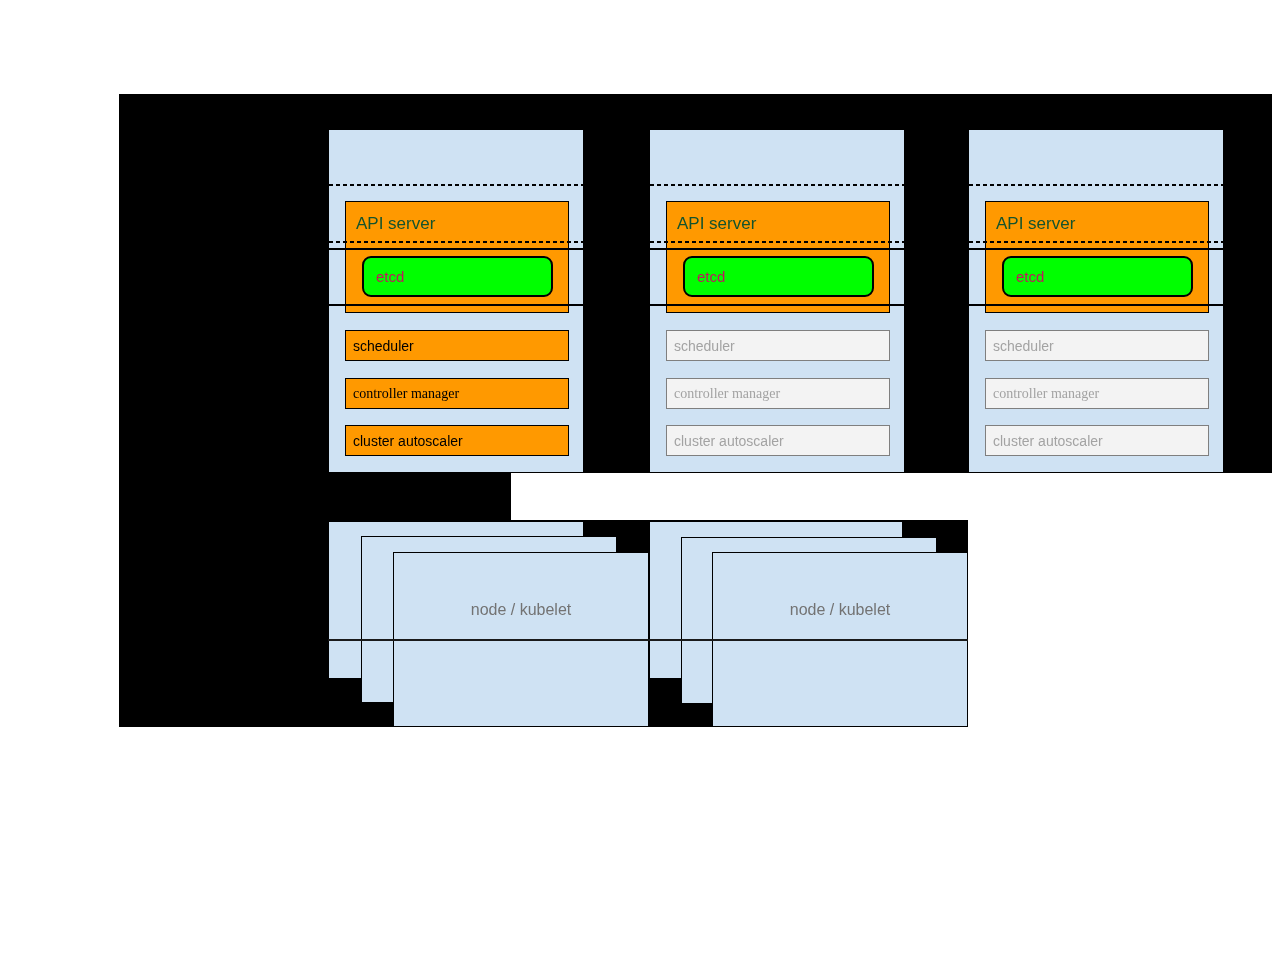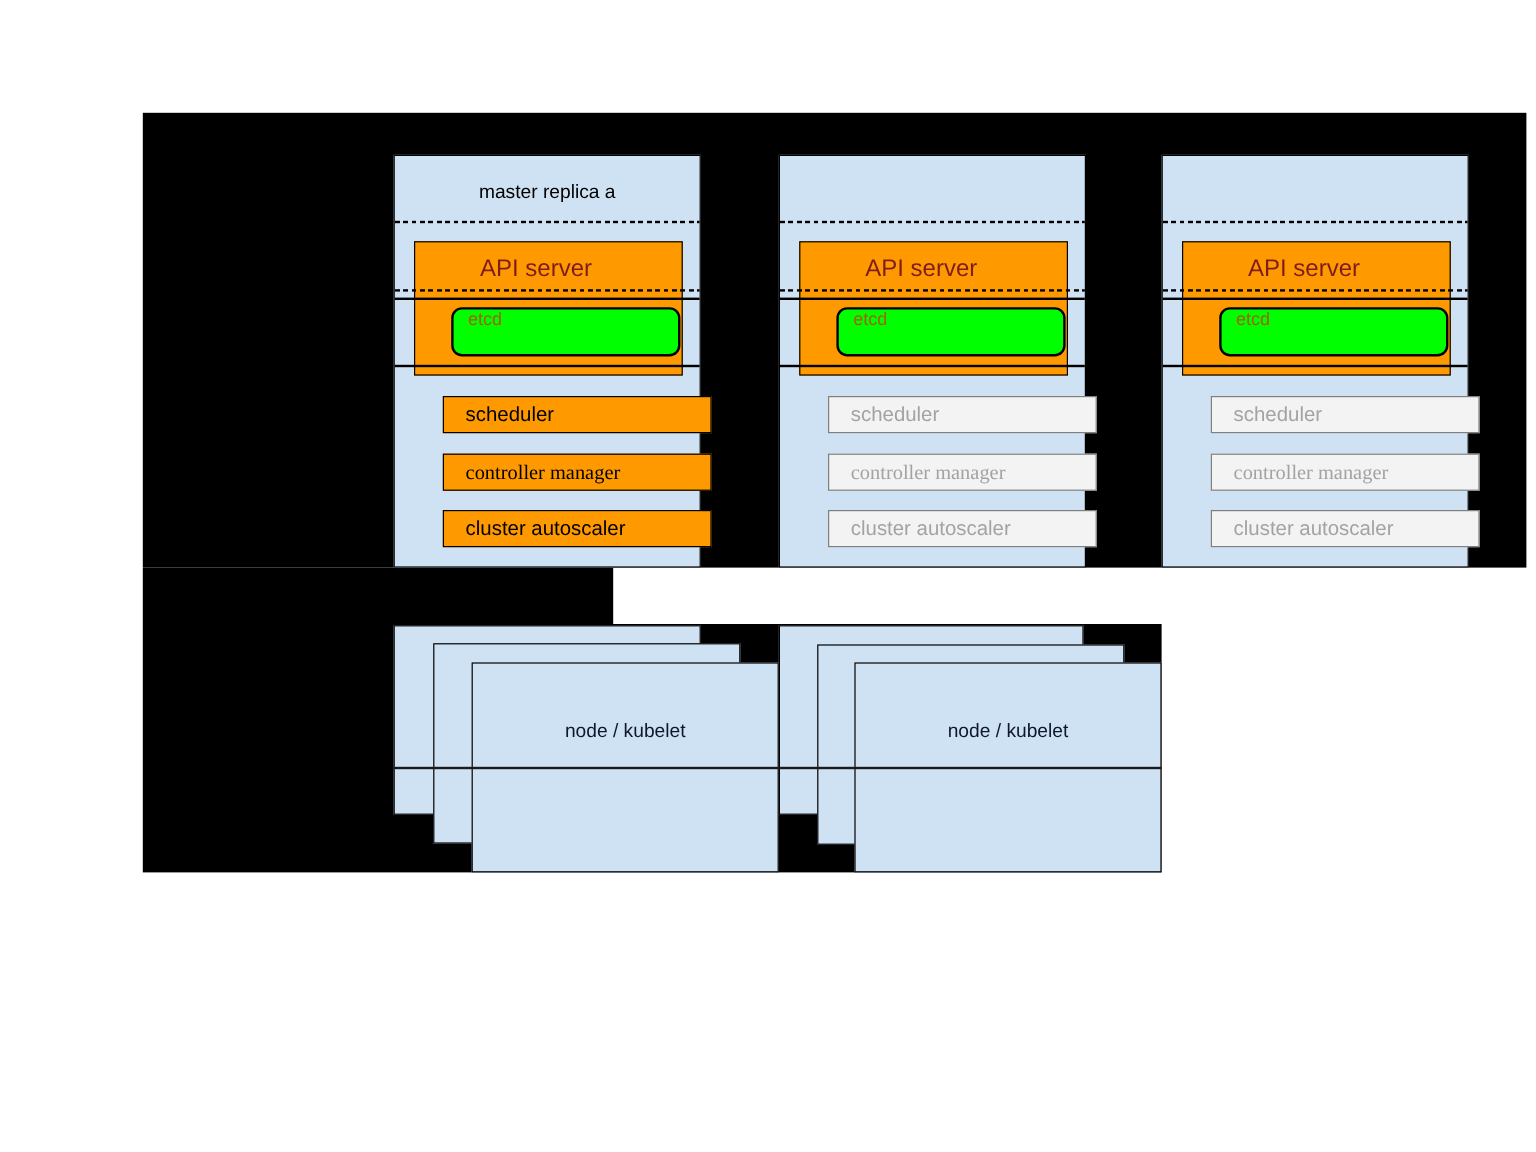--- a/index.html
+++ b/index.html
@@ -34,70 +34,68 @@
   .sep-dash{height:1.6px;background:repeating-linear-gradient(90deg,#000 0 4px,transparent 4px 7px);}
   .sep-d1{top:54px;} .sep-d2{top:111px;} .sep-s1{top:118px;} .sep-s2{top:174px;}
 
   .api-box{
     position:absolute;left:16px;top:71px;width:224px;height:112px;
     background:#ff9900;border:1px solid #000;box-sizing:border-box;z-index:1;
   }
   .api-label{
     position:absolute;left:0;right:0;top:0;height:44px;
     display:flex;align-items:center;padding-left:10px;box-sizing:border-box;
-    font-size:20px;color:#7f1d1d;margin-left:44px;
+    font-size:17px;color:#14532d;
   }
   .etcd-box{
-    position:absolute;left:47px;top:126px;width:191px;height:41px;
+    position:absolute;left:33px;top:126px;width:191px;height:41px;
     background:#00ff00;border:2px solid #000;border-radius:9px;box-sizing:border-box;
-    display:flex;padding-left:12px;z-index:4;
-    font-size:15px;color:#a16207;
+    display:flex;align-items:center;padding-left:12px;z-index:4;
+    font-size:15px;color:#be185d;
   }
 
   .comp-row{
     position:absolute;left:16px;width:224px;height:31px;box-sizing:border-box;
-    display:flex;align-items:center;padding-left:18px;
-    font-size:17px;
-    margin-left:24px;
+    display:flex;align-items:center;padding-left:7px;
+    font-size:14px;
   }
   .row-sched{top:200px;} .row-cm{top:248px;font-family:Liberation Serif, serif;} .row-ca{top:295px;}
   .comp-active{background:#ff9900;border:1px solid #000;color:#000;}
   .comp-standby{background:#f3f3f3;border:1px solid #7f7f7f;color:#a3a3a3;}
 
   
   .nb{
     position:absolute;background:#cfe2f3;border:1px solid #000;box-sizing:border-box;
   }
   #s1-back {left:328px;top:521px;width:256px;height:158px;z-index:1;}
   #s1-mid  {left:361px;top:536px;width:256px;height:167px;z-index:2;}
   #s1-front{left:393px;top:552px;width:256px;height:175px;z-index:3;}
   #s2-back {left:649px;top:521px;width:254px;height:158px;z-index:1;}
   #s2-mid  {left:681px;top:537px;width:256px;height:167px;z-index:2;}
   #s2-front{left:712px;top:552px;width:256px;height:175px;z-index:3;}
   .nb-label{
     position:absolute;left:0;right:0;top:0;height:114px;
     display:flex;align-items:center;justify-content:center;
-    font-size:16px;color:#0f172a;
+    font-size:16px;color:#737373;
   }
   #node-line{
     position:absolute;left:328px;top:639px;width:640px;height:2px;
     background:#1a1a1a;z-index:10;
   }
 </style>
 </head>
 <body>
 
 <div class="stage">
 
   <div class="bg" id="bg-main"></div>
   <div class="bg" id="bg-strip"></div>
   <div class="bg" id="bg-lower"></div>
 
   <div class="master" id="master-a">
-    <div class="m-title">master replica a</div>
     <div class="sep sep-dash  sep-d1"></div>
     <div class="api-box">
       <div class="api-label">API server</div>
     </div>
     <div class="sep sep-dash  sep-d2"></div>
     <div class="sep sep-solid sep-s1"></div>
     <div class="etcd-box">
       <span>etcd</span>
     </div>
     <div class="sep sep-solid sep-s2"></div>

